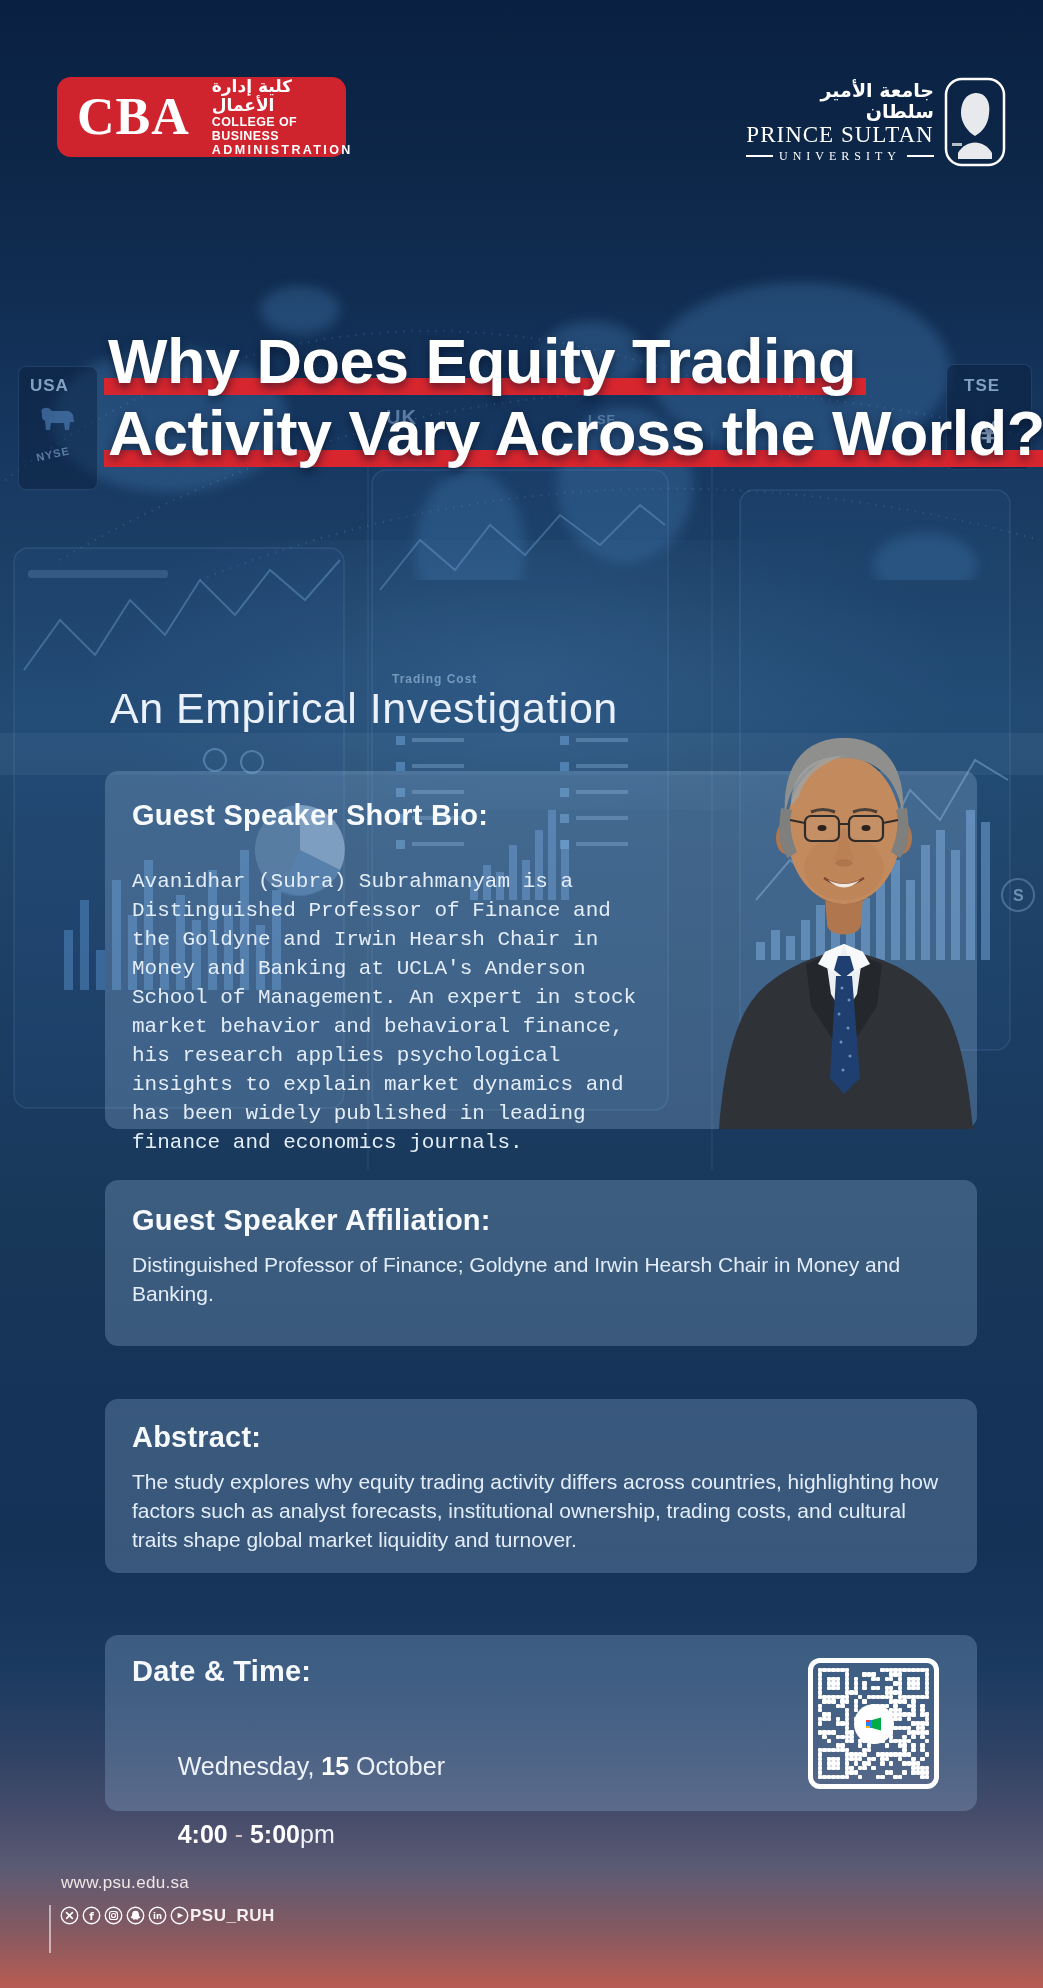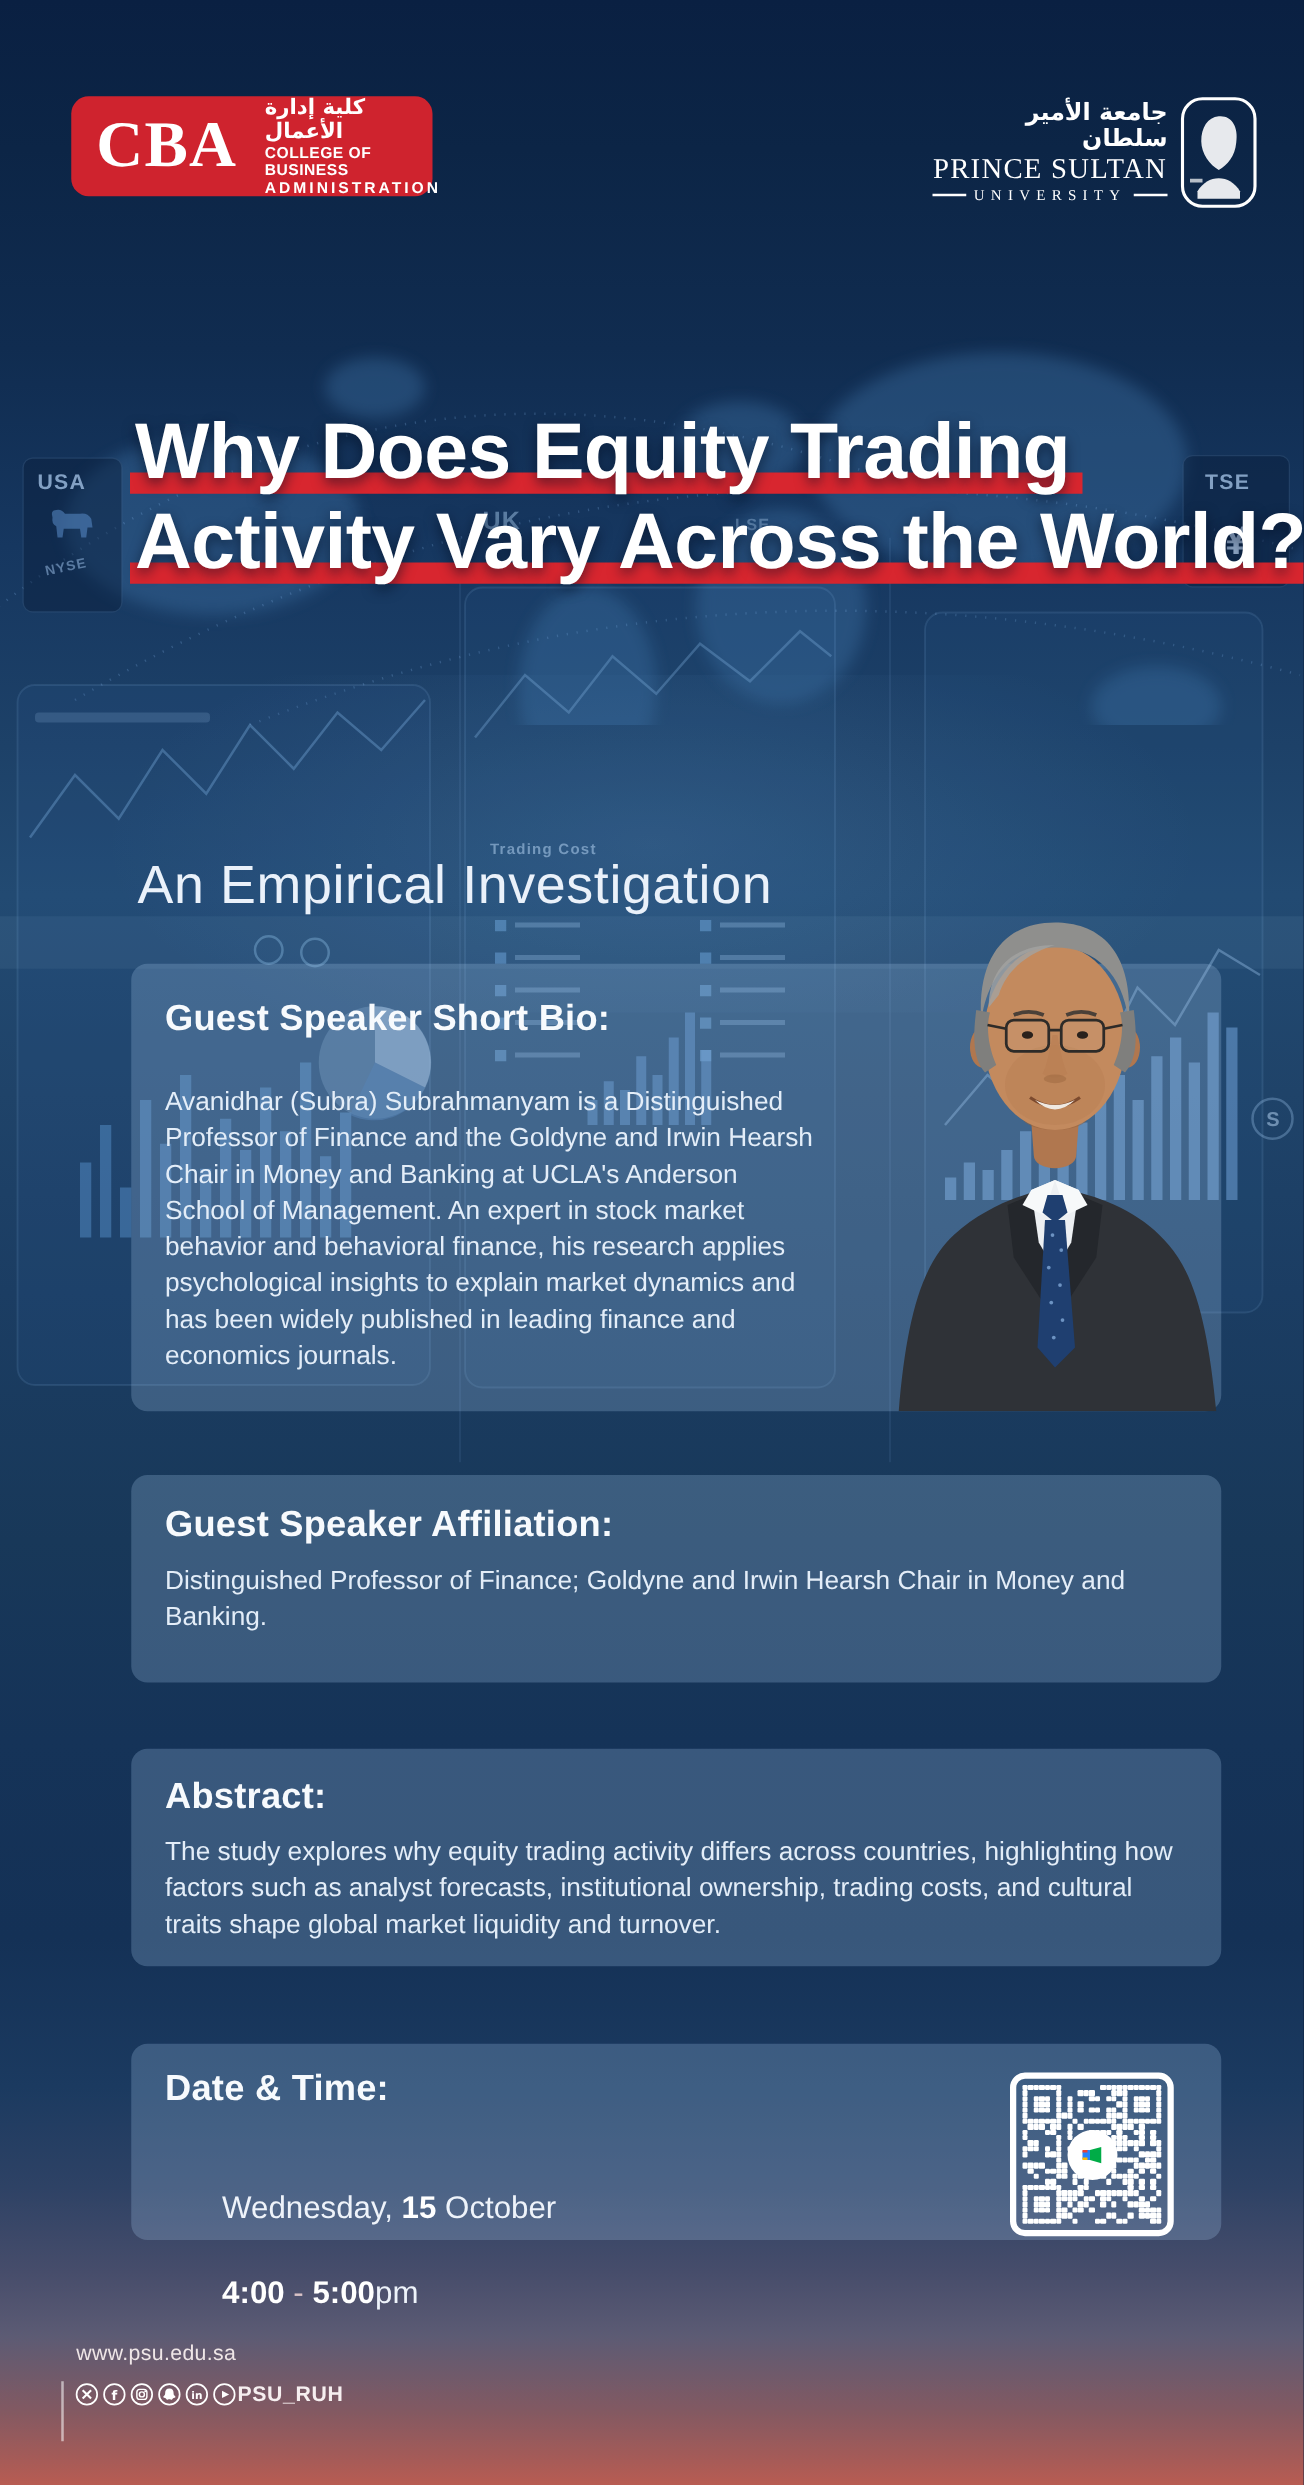--- a/index.html
+++ b/index.html
@@ -46,28 +46,28 @@
     background:#d8262f;z-index:0;}
   .t1{top:330px;} .t2{top:402px;}
   .subtitle{left:110px;top:684px;font-size:43px;font-weight:300;letter-spacing:.5px;color:#eaf1fa;}
 
   
   .card{position:absolute;left:105px;width:872px;background:rgba(164,197,232,.26);border-radius:13px;}
   .card h2{margin:0;font-size:29px;font-weight:700;letter-spacing:.2px;color:#f7fafd;}
   .card p{margin:0;font-size:21px;line-height:29px;color:#e3edf8;font-weight:400;}
   .bio-card{top:771px;height:358px;}
   .bio-card h2{position:absolute;left:27px;top:28px;}
-  .bio-card p{position:absolute;left:27px;top:96px;width:528px;}
+  .bio-card p{position:absolute;left:27px;top:96px;width:528px;font-family:Liberation Mono, monospace;}
   .affil-card{top:1180px;height:166px;}
   .affil-card h2{position:absolute;left:27px;top:24px;}
   .affil-body{position:absolute;left:27px;top:70px;width:824px;}
   .abs-card{top:1399px;height:174px;}
   .abs-card h2{position:absolute;left:27px;top:22px;}
   .abs-card p{position:absolute;left:27px;top:68px;width:824px;}
-  .date-card{top:1635px;height:157px;}
+  .date-card{top:1635px;height:176px;}
   .date-card h2{position:absolute;left:27px;top:20px;}
   .dt-lines{position:absolute;left:31px;top:80px;font-size:25px;line-height:34px;color:#eef3fa;white-space:pre-wrap;}
   .dt-lines b{font-weight:700;color:#fff;}
   .dt-sep{color:#d9c2c6;}
   .qr-caption{position:absolute;left:525px;top:64px;width:185px;font-size:20px;font-weight:700;line-height:31px;color:#f3f7fc;}
   .qr{position:absolute;left:703px;top:23px;width:131px;height:131px;border:5px solid #fff;border-radius:12px;box-sizing:border-box;}
   .qr-modules{position:absolute;inset:5px;display:grid;grid-template-columns:repeat(25,1fr);grid-template-rows:repeat(25,1fr);}
   .qr-modules i{background:#fff;border-radius:1px;}
   .qr-logo{position:absolute;left:50%;top:50%;width:40px;height:40px;margin:-20px 0 0 -20px;background:#fff;border-radius:50%;
     display:flex;align-items:center;justify-content:center;}

